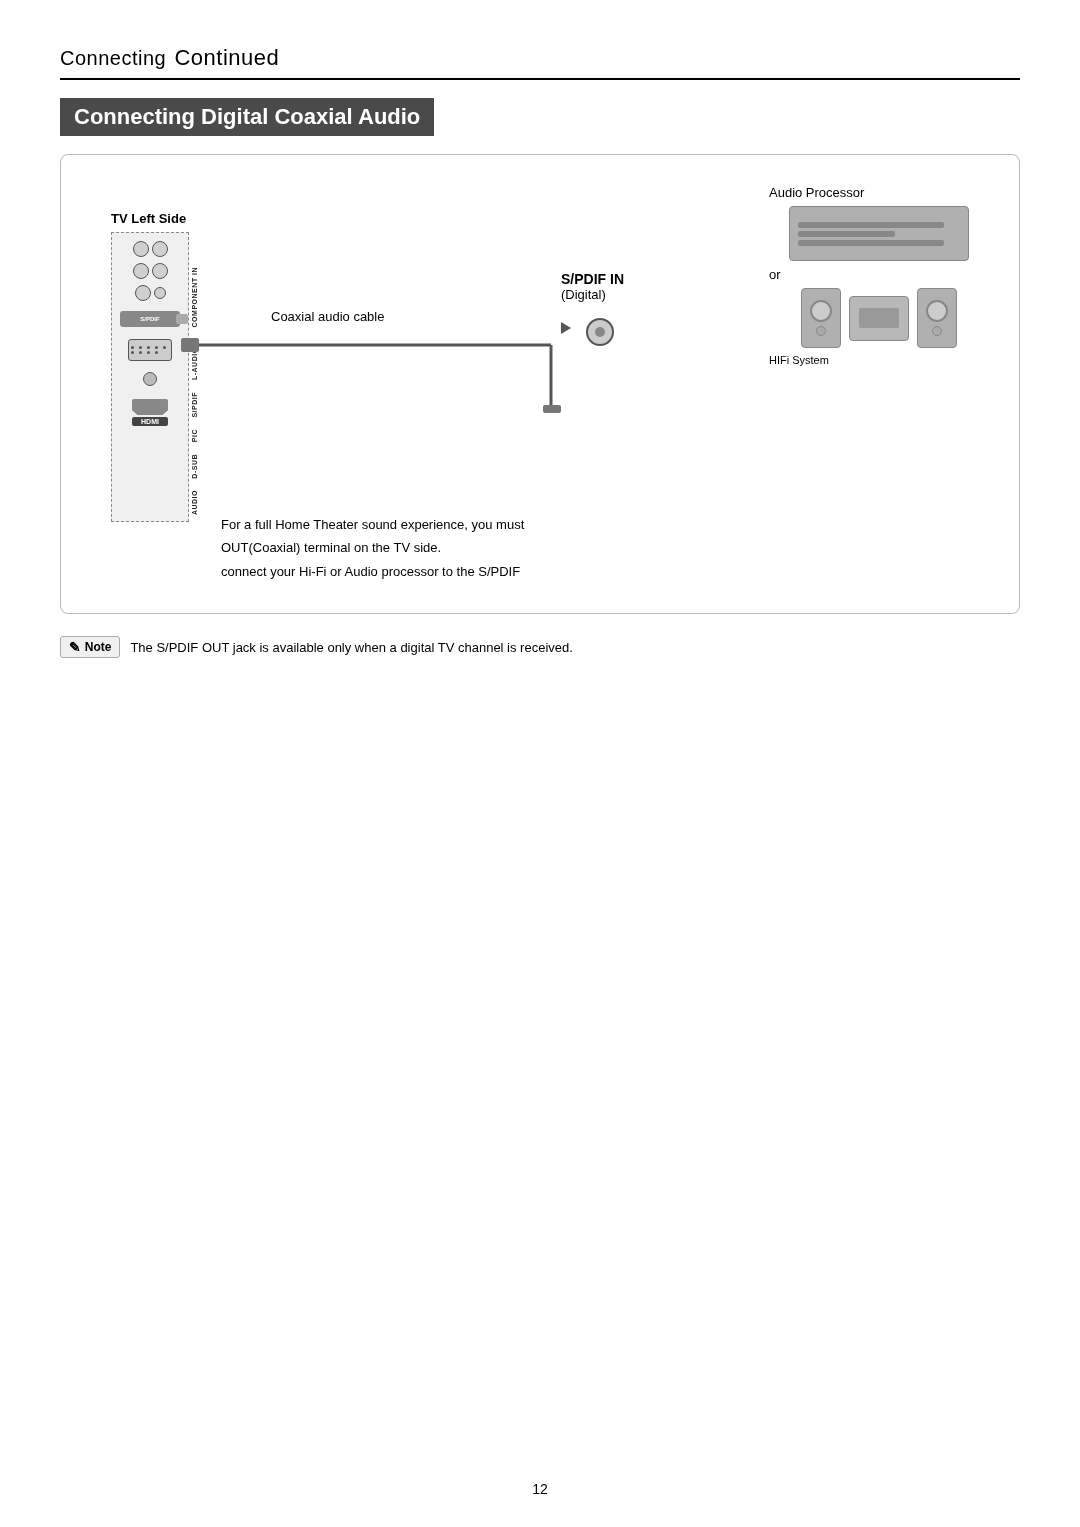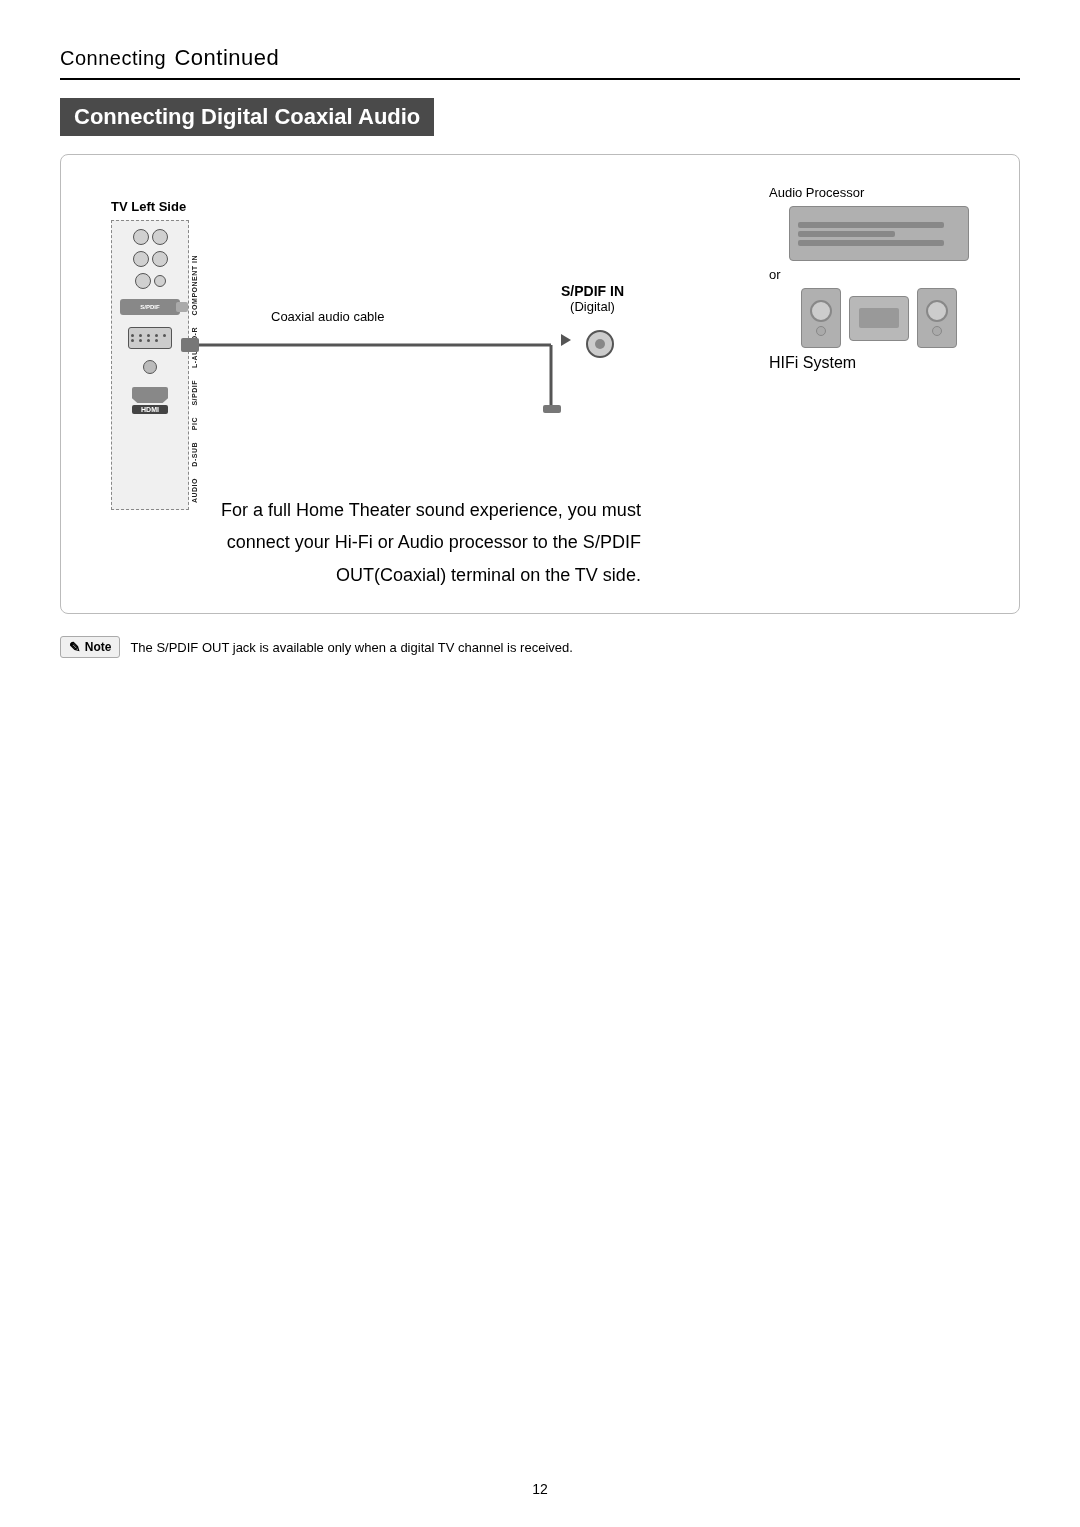--- a/index.html
+++ b/index.html
@@ -47,21 +47,21 @@
       padding: 30px 30px 30px 30px;
       margin-bottom: 22px;
       position: relative;
       min-height: 460px;
     }
 
     
     .tv-panel {
       position: absolute;
       left: 50px;
-      top: 44px;
+      top: 56px;
       width: 100px;
     }
     .tv-panel-label {
       font-weight: bold;
       font-size: 13px;
       margin-bottom: 6px;
     }
     .tv-side {
       border: 1.5px dashed #888;
       width: 78px;
@@ -157,23 +157,23 @@
       width: 36px;
       height: 16px;
       background: #888;
       border-radius: 2px;
       clip-path: polygon(0 0, 100% 0, 100% 70%, 85% 100%, 15% 100%, 0 70%);
     }
 
     
     .spdif-section {
       position: absolute;
-      top: 128px;
+      top: 116px;
       left: 500px;
-      text-align: center;
+      text-align: left;
     }
     .spdif-label {
       font-weight: bold;
       font-size: 14px;
     }
     .spdif-sub {
       font-size: 13px;
     }
     .spdif-jack {
       width: 28px;
@@ -284,33 +284,33 @@
       align-items: center;
       justify-content: center;
     }
     .hifi-center-inner {
       width: 40px;
       height: 20px;
       background: #999;
       border-radius: 2px;
     }
     .hifi-label {
-      font-size: 16px;
+      font-size: 11px;
       margin-top: 6px;
     }
 
     
     .description-text {
-      font-size: 18px;
+      font-size: 13px;
       line-height: 1.8;
-      text-align: right;
+      text-align: left;
       margin: 0 auto;
       max-width: 420px;
       position: absolute;
-      bottom: 22px;
+      bottom: 30px;
       left: 160px;
     }
 
     
     .note-section {
       display: flex;
       align-items: flex-start;
       gap: 10px;
       margin-bottom: 18px;
     }
@@ -483,22 +483,22 @@
       <div class="speaker">
         <div class="speaker-circle"></div>
         <div class="speaker-small-circle"></div>
       </div>
     </div>
     <div class="hifi-label">HIFi  System</div>
   </div>
 
   <div class="description-text">
     <div>For a full Home Theater sound experience, you must</div>
+    <div>OUT(Coaxial) terminal on the TV side.</div>
     <div>connect your Hi-Fi or Audio processor to the S/PDIF</div>
-    <div>OUT(Coaxial) terminal on the TV side.</div>
   </div>
 
 </div>
 
 
 <div class="note-section">
   <div class="note-badge">
     <span class="note-icon">✎</span>
     <span>Note</span>
   </div>

